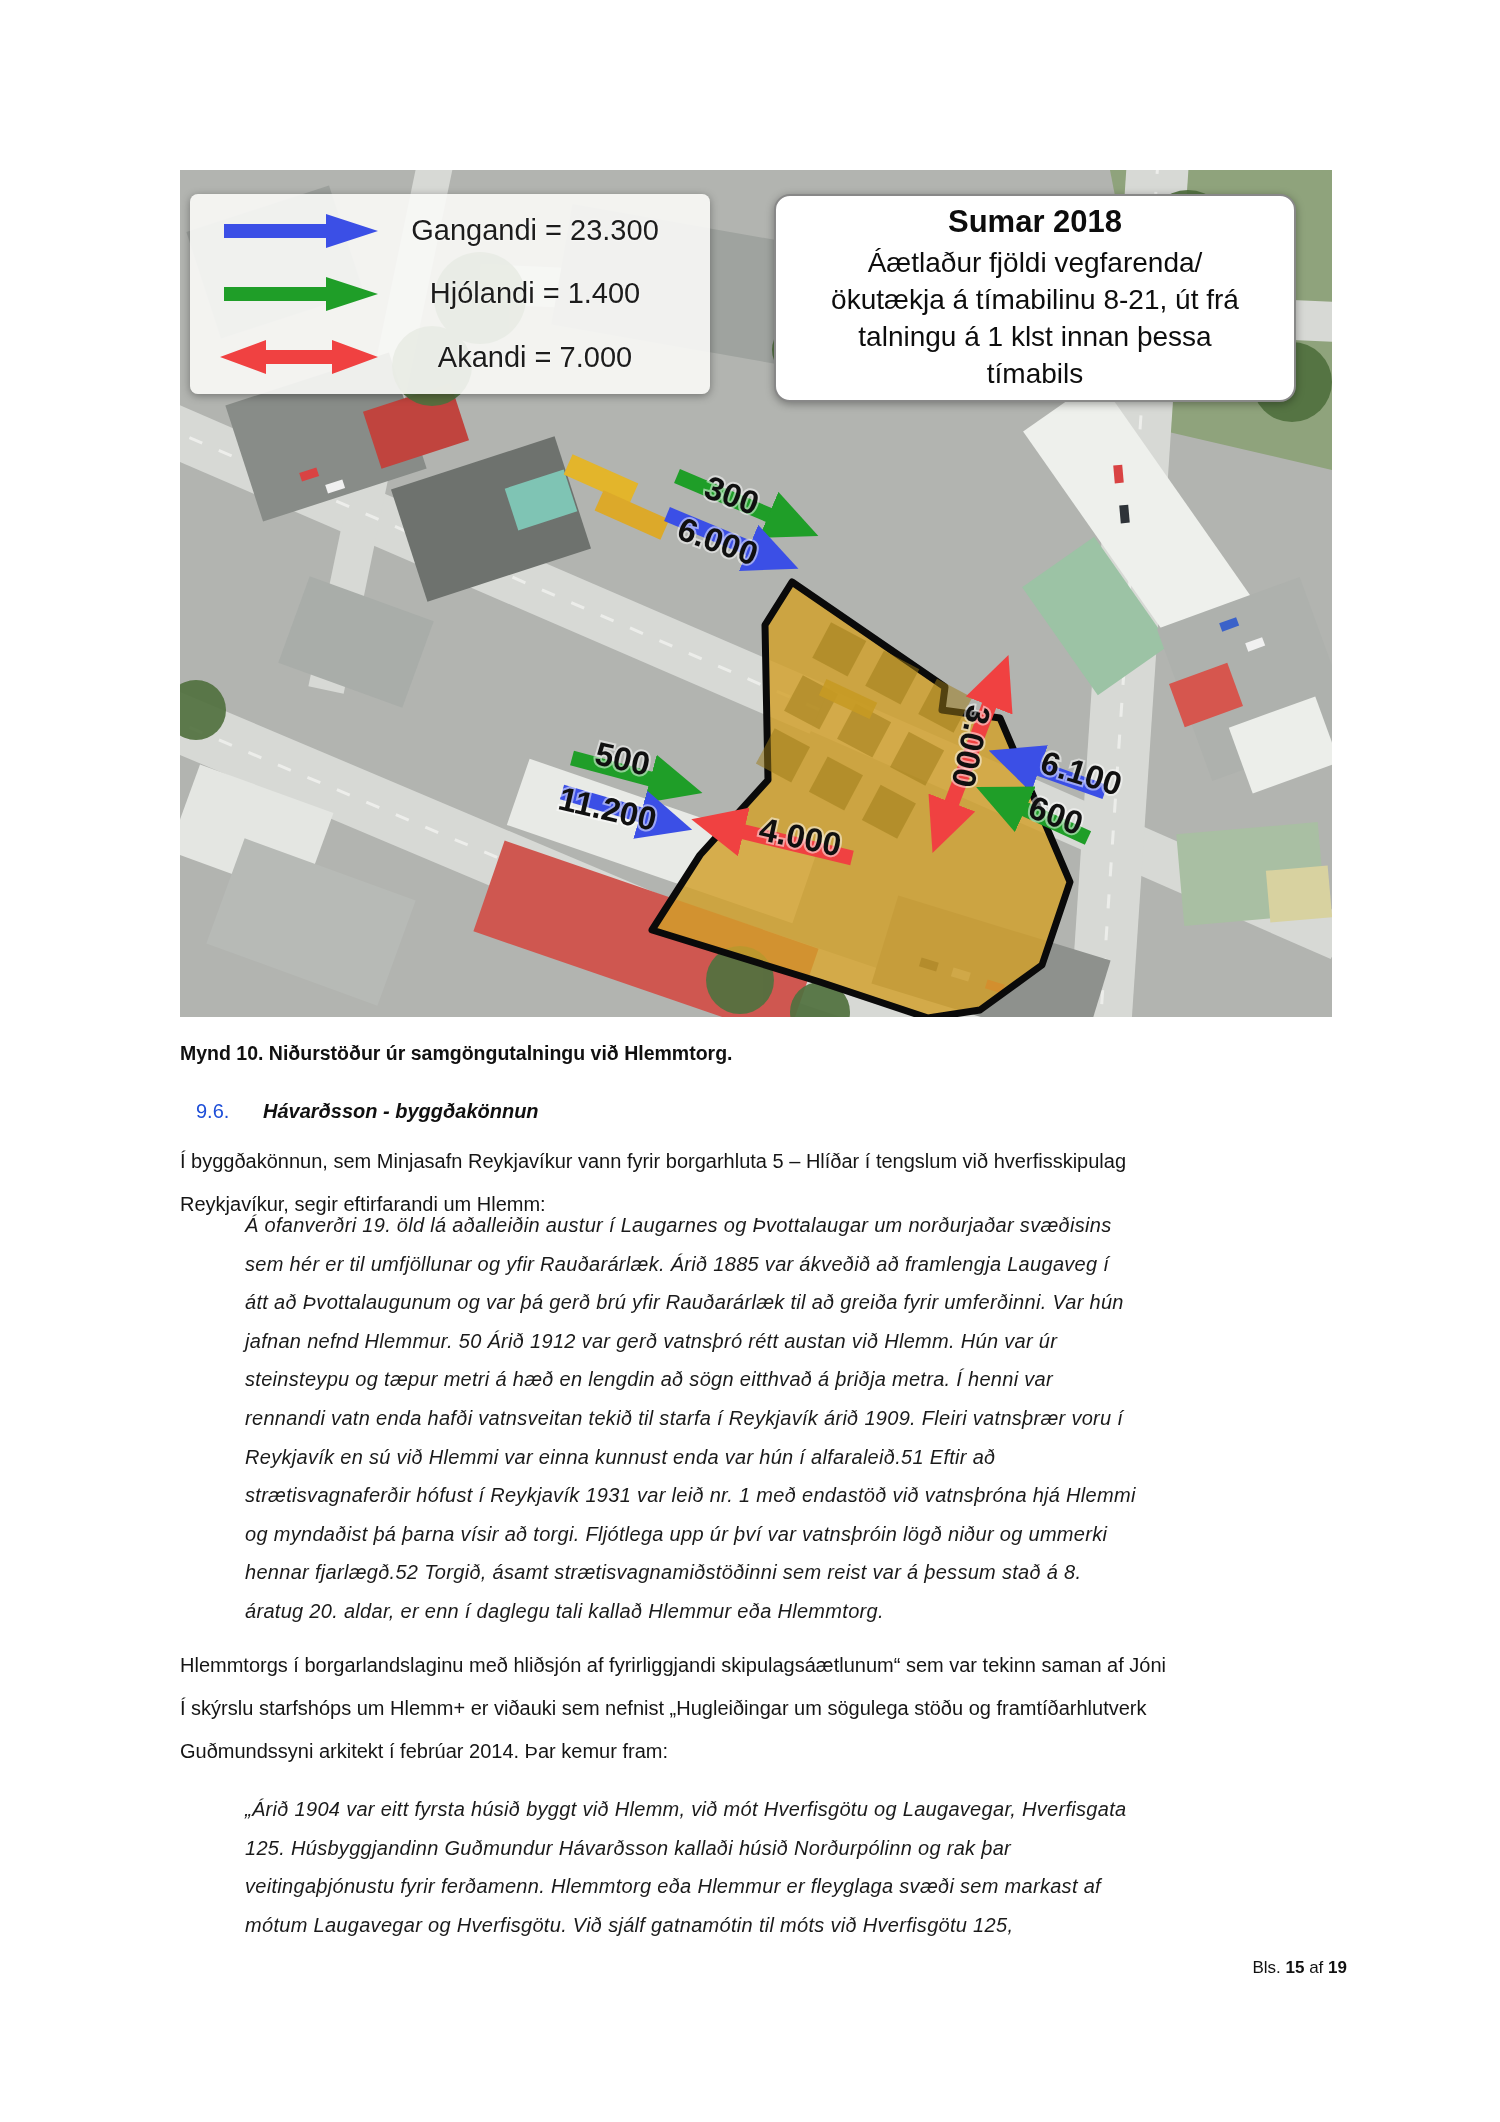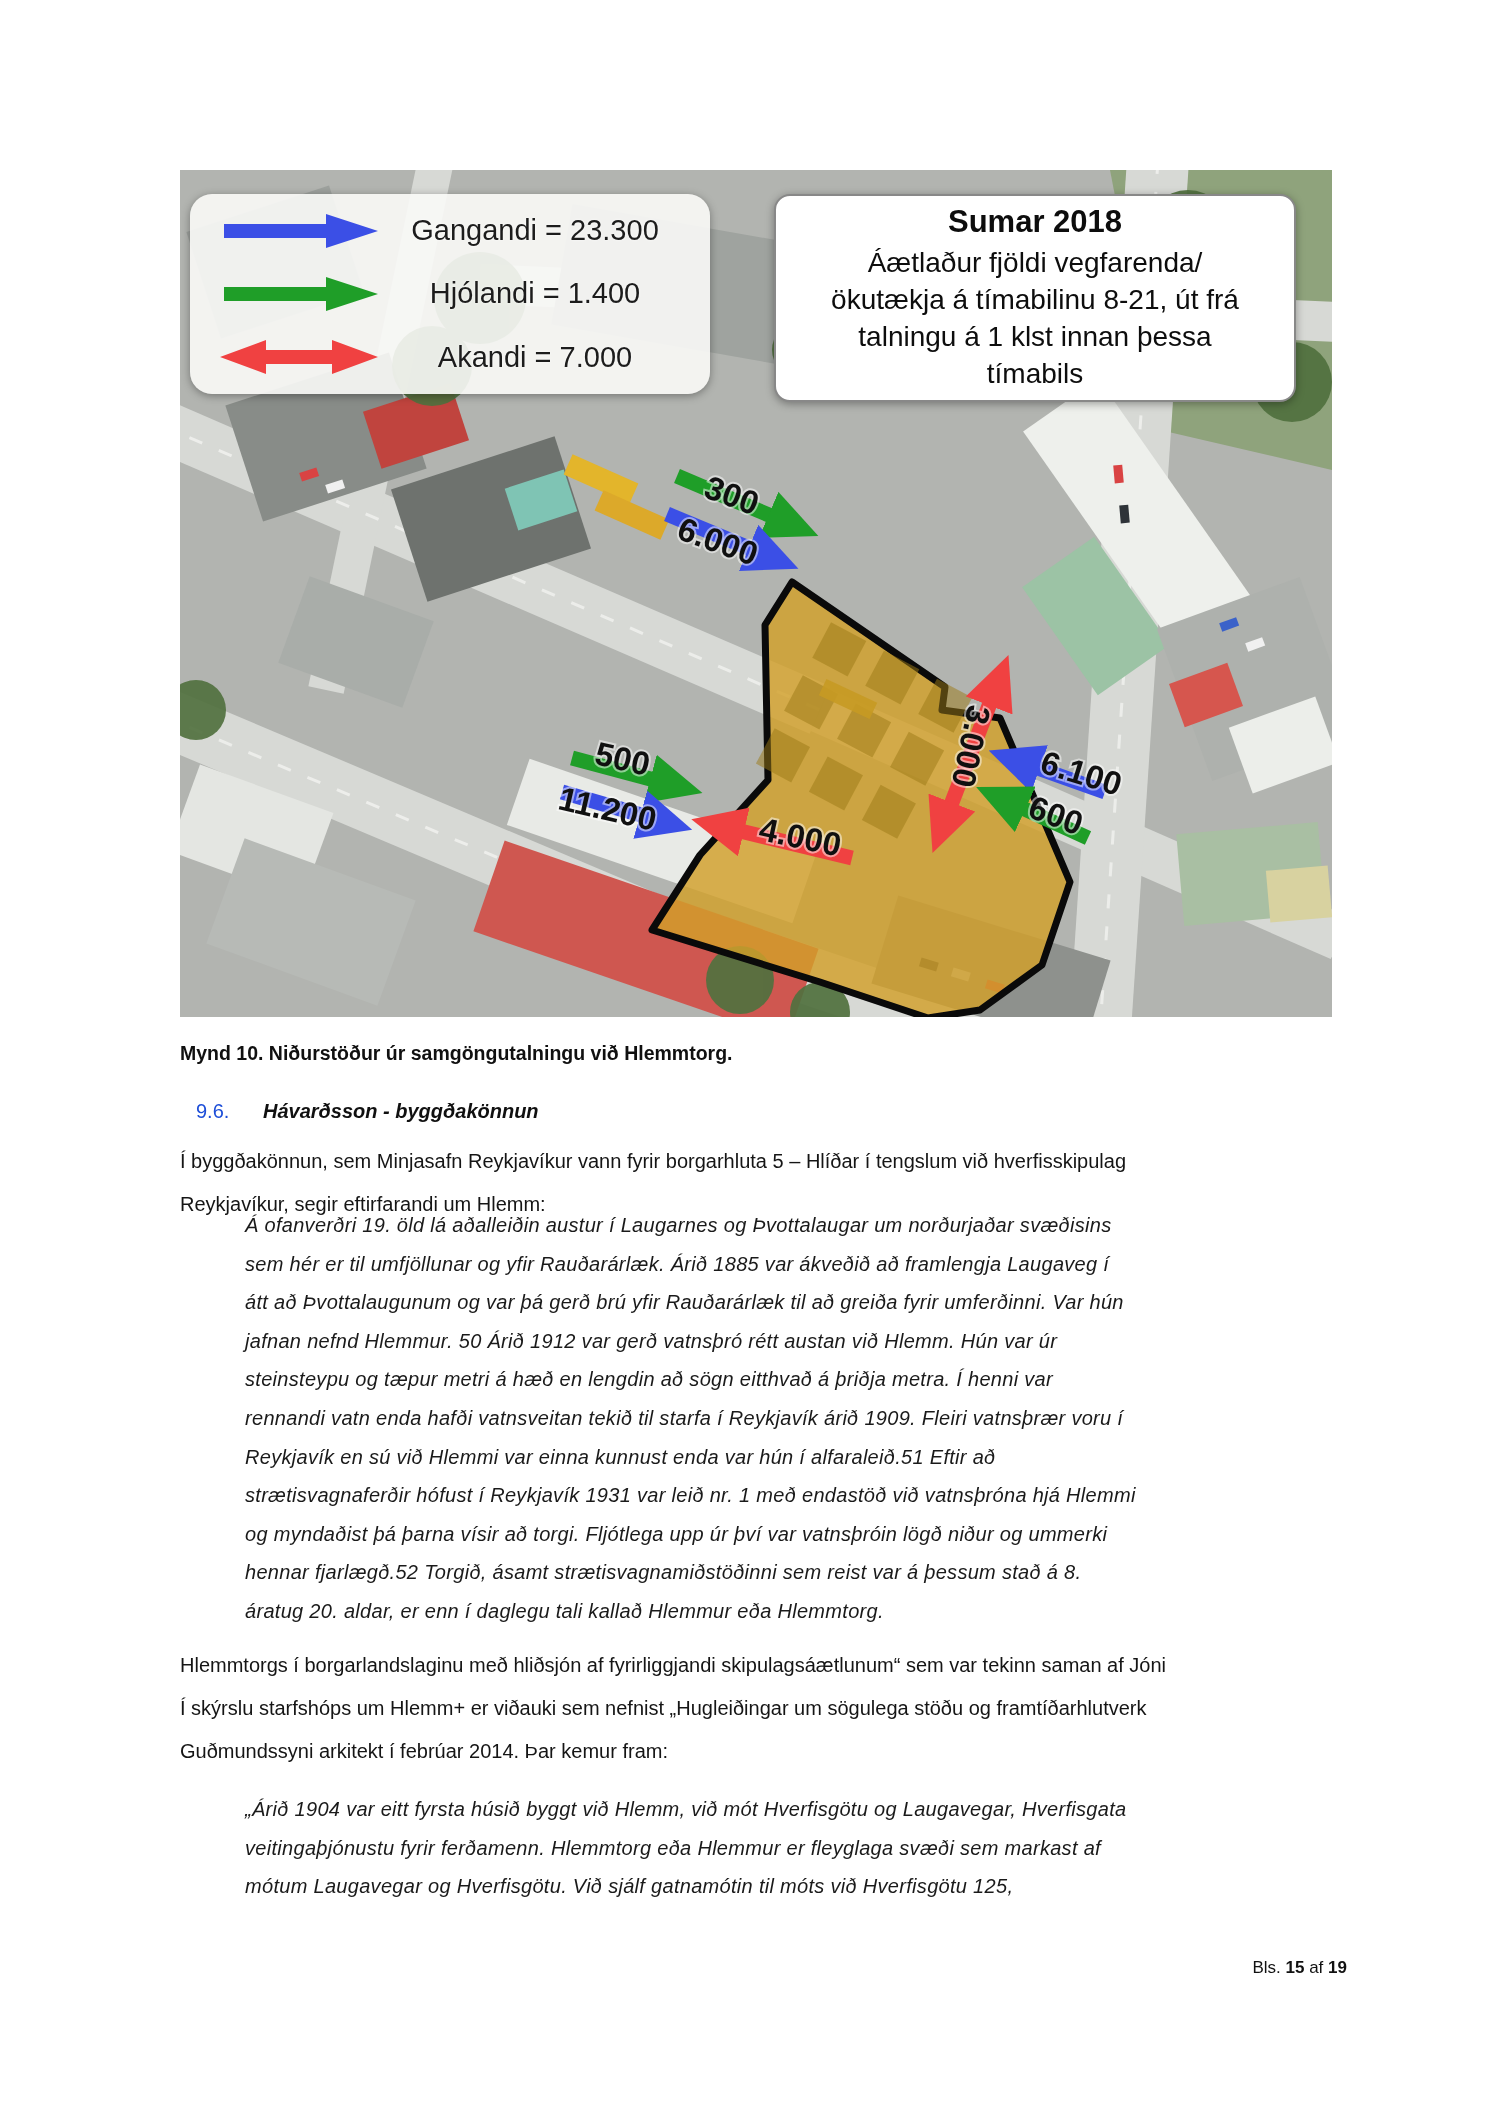--- a/index.html
+++ b/index.html
@@ -5,21 +5,21 @@
   html,body{margin:0;padding:0;background:#ffffff;}
   .page{position:relative;width:1500px;height:2122px;background:#fff;
         font-family:"Liberation Sans",sans-serif;color:#151515;overflow:hidden;}
 
   
   .map{position:absolute;left:180px;top:170px;width:1152px;height:847px;
        overflow:hidden;background:#b2b4b0;}
   .map svg.aerial{position:absolute;left:0;top:0;width:100%;height:100%;display:block;}
 
   .legend{position:absolute;left:10px;top:24px;width:520px;height:200px;
-          background:rgba(249,249,247,.9);border-radius:22px;
+          background:rgba(249,249,247,.9);border-radius:8px;
           box-shadow:0 2px 8px rgba(0,0,0,.35);
           display:flex;flex-direction:column;justify-content:center;
           gap:10px;padding:10px 24px;box-sizing:border-box;}
   .legend-row{display:flex;align-items:center;height:54px;}
   .legend-row svg{flex:0 0 170px;height:38px;}
   .legend-label{flex:1;text-align:center;font-size:29px;color:#1c1c1c;
                 text-shadow:0 0 3px rgba(255,255,255,.8);}
 
   .infobox{position:absolute;left:594px;top:24px;width:522px;height:208px;
            background:#ffffff;border:2px solid #888;border-radius:16px;
@@ -230,20 +230,21 @@
   </div>
 
   <div class="bodytext" style="top:1644px;">
     <div>Hlemmtorgs í borgarlandslaginu með hliðsjón af fyrirliggjandi skipulagsáætlunum“ sem var tekinn saman af Jóni</div>
     <div>Í skýrslu starfshóps um Hlemm+ er viðauki sem nefnist „Hugleiðingar um sögulega stöðu og framtíðarhlutverk</div>
     <div>Guðmundssyni arkitekt í febrúar 2014. Þar kemur fram:</div>
   </div>
 
   <div class="quote" style="top:1790px;">
     <div>„Árið 1904 var eitt fyrsta húsið byggt við Hlemm, við mót Hverfisgötu og Laugavegar, Hverfisgata</div>
+    <div>125. Húsbyggjandinn Guðmundur Hávarðsson kallaði húsið Norðurpólinn og rak þar</div>
     <div>veitingaþjónustu fyrir ferðamenn. Hlemmtorg eða Hlemmur er fleyglaga svæði sem markast af</div>
     <div>mótum Laugavegar og Hverfisgötu. Við sjálf gatnamótin til móts við Hverfisgötu 125,</div>
   </div>
 
   <div class="footer">
     <span>Bls.</span>
     <b>15</b>
     <span>af</span>
     <b>19</b>
   </div>

